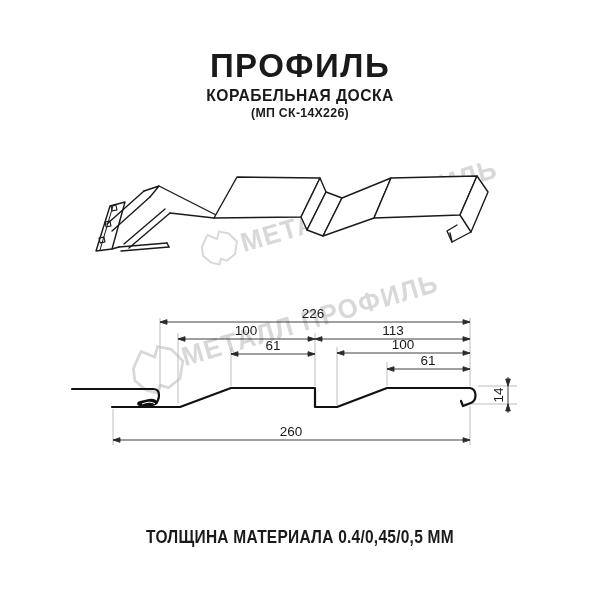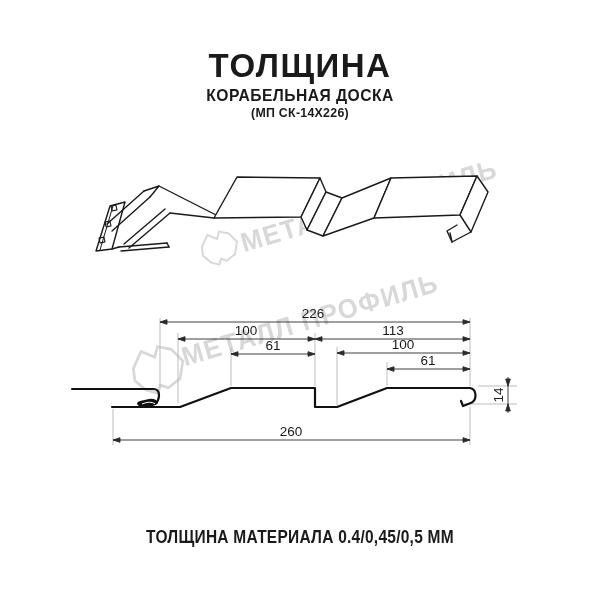--- a/index.html
+++ b/index.html
@@ -37,21 +37,21 @@
   }
   .wm1-text{left:246px;top:228px;}
   .wm2-text{left:187px;top:342px;}
   svg{display:block;}
 </style>
 </head>
 <body>
 
 <div class="page">
 
-  <div class="abs title-main">ТОЛЩИНА</div>
+  <div class="abs title-main">ПРОФИЛЬ</div>
   <div class="abs title-sub">КОРАБЕЛЬНАЯ ДОСКА</div>
   <div class="abs title-model">(МП СК-14Х226)</div>
 
   <svg class="abs" style="left:194px;top:230px;" width="50" height="37" viewBox="0 0 100 95">
     <path d="M6,44 L20,13 L45,23 L50,4 L75,9 L96,30 L91,62 L70,79 L55,74 L51,89 L29,83 L9,66 Z" fill="none" stroke="#d8d8d8" stroke-width="5"></path>
   </svg>
   <div class="wm-text wm1-text">МЕТАЛЛ ПРОФИЛЬ</div>
 
   <svg class="abs" style="left:130px;top:344px;" width="55" height="53" viewBox="0 0 100 95">
     <path d="M6,44 L20,13 L45,23 L50,4 L75,9 L96,30 L91,62 L70,79 L55,74 L51,89 L29,83 L9,66 Z" fill="none" stroke="#d8d8d8" stroke-width="5"></path>

